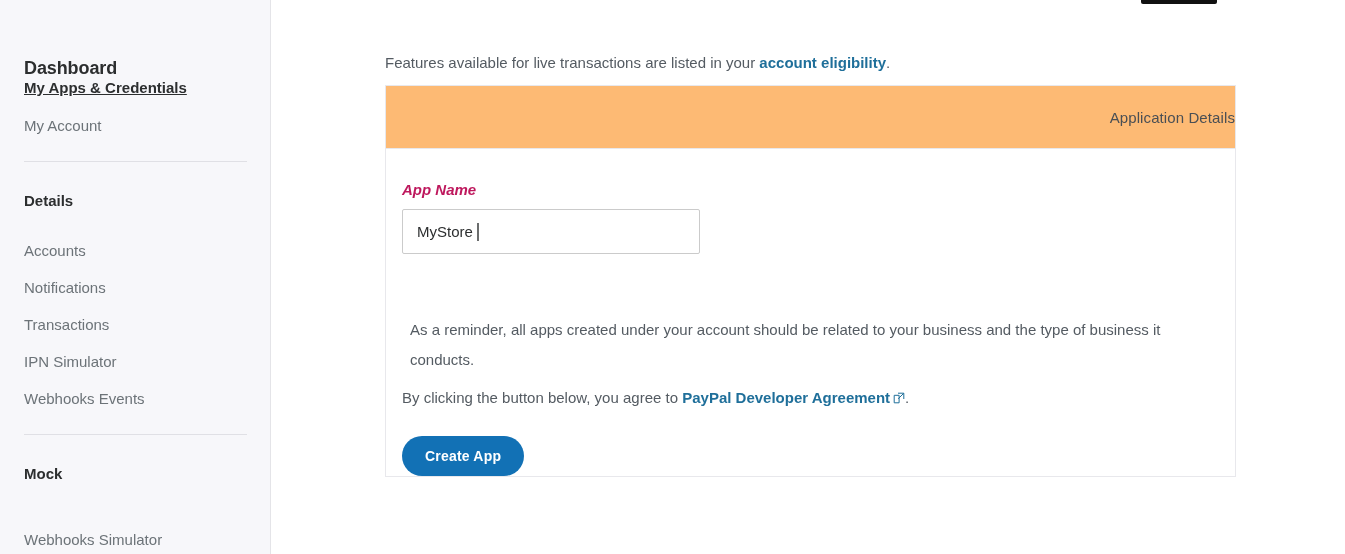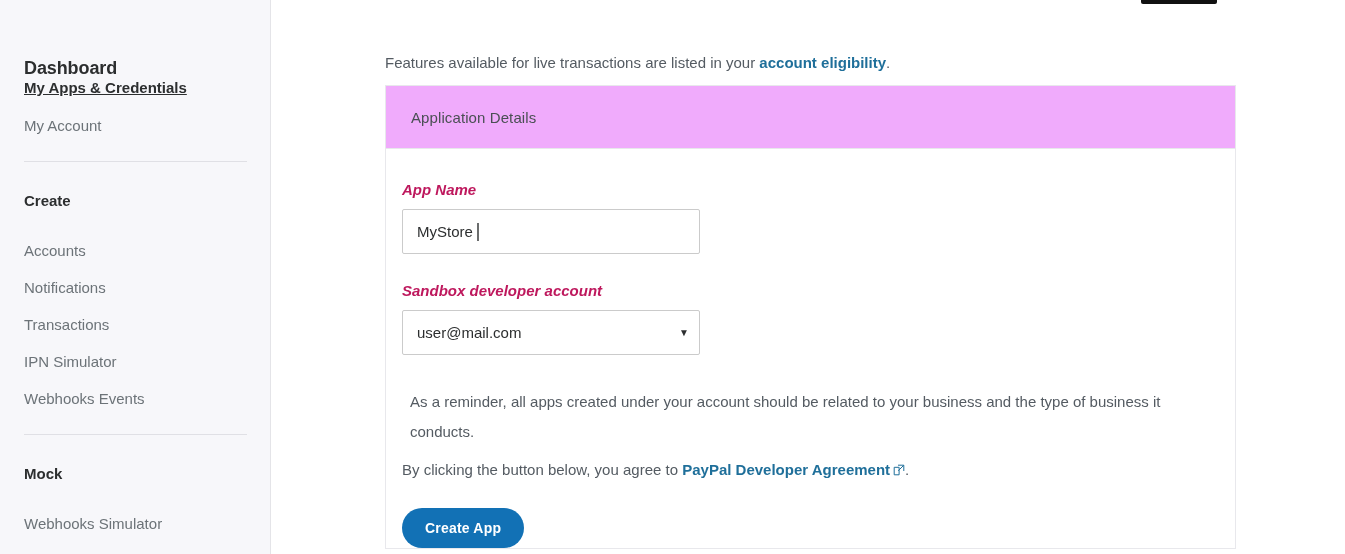--- a/index.html
+++ b/index.html
@@ -63,21 +63,21 @@
   .sb-myaccount   { position: absolute; left: 24px; top: 118px; }
   .divider1       { position: absolute; left: 24px; top: 161px; width: 223px; height: 1px; background: #e0e0e5; }
   .sb-sandbox     { position: absolute; left: 24px; top: 193px; }
   .sb-accounts    { position: absolute; left: 24px; top: 243px; }
   .sb-notif       { position: absolute; left: 24px; top: 280px; }
   .sb-trans       { position: absolute; left: 24px; top: 317px; }
   .sb-ipn         { position: absolute; left: 24px; top: 354px; }
   .sb-webhooksev  { position: absolute; left: 24px; top: 391px; }
   .divider2       { position: absolute; left: 24px; top: 434px; width: 223px; height: 1px; background: #e0e0e5; }
   .sb-mock        { position: absolute; left: 24px; top: 466px; }
-  .sb-webhooksim  { position: absolute; left: 24px; top: 516px; }
+  .sb-webhooksim  { position: absolute; left: 24px; top: 532px; }
 
   
   .main {
     position: relative;
     flex: 1;
     height: 554px;
     background: #ffffff;
     overflow: hidden;
   }
 
@@ -121,26 +121,27 @@
     position: absolute;
     left: 114px;
     top: 85px;
     width: 851px;
     background: #ffffff;
     border: 1px solid #e8e8ec;
     box-sizing: border-box;
   }
   .card-header {
     height: 63px;
-    background: #f0abfc;
+    background: #fdba74;
     border-bottom: 1px solid #e8e8ec;
     display: flex;
     align-items: center;
     padding-left: 25px;
     box-sizing: border-box;
+    justify-content: flex-end;
   }
   .card-header-title {
     font-size: 15px;
     color: #4a4f54;
     letter-spacing: 0.1px;
   }
   .card-body {
     padding: 33px 25px 0 16px;
     box-sizing: border-box;
   }
@@ -254,21 +255,21 @@
 
   <nav class="sidebar">
     <div class="nav-title sb-dashboard">Dashboard</div>
 
     <a class="nav-section-title sb-myapps" href="#">My Apps &amp; Credentials</a>
 
     <a class="nav-link sb-myaccount" href="#">My Account</a>
 
     <div class="divider1"></div>
 
-    <div class="nav-section-title sb-sandbox">Create</div>
+    <div class="nav-section-title sb-sandbox">Details</div>
 
     <a class="nav-link sb-accounts" href="#">Accounts</a>
     <a class="nav-link sb-notif" href="#">Notifications</a>
     <a class="nav-link sb-trans" href="#">Transactions</a>
     <a class="nav-link sb-ipn" href="#">IPN Simulator</a>
     <a class="nav-link sb-webhooksev" href="#">Webhooks Events</a>
 
     <div class="divider2"></div>
 
     <div class="nav-section-title sb-mock">Mock</div>
@@ -299,29 +300,20 @@
             <input class="text-input" type="text" value="MyStore" placeholder="Enter app name" style="">
             <svg class="caret" width="298" height="45" viewBox="0 0 298 45">
               <line x1="76" y1="14" x2="76" y2="32" stroke="#2c2e2f" stroke-width="1.4"></line>
             </svg>
           </div>
         </div>
 
         <div class="gap-1"></div>
 
         
-        <div>
-          <div class="field-label">Sandbox developer account</div>
-          <div class="select-wrap">
-            <div class="select-box">
-              <span>user@mail.com</span>
-            </div>
-            <span class="select-arrow">▼</span>
-          </div>
-        </div>
 
         <div class="gap-2"></div>
 
         <p class="reminder">As a reminder, all apps created under your account should be related to your business and the type of business it conducts.</p>
 
         <p class="agreement"><span>By clicking the button below, you agree to </span><a class="link" href="#">PayPal Developer Agreement</a><span class="ext-icon"><svg width="12" height="12" viewBox="0 0 12 12" fill="none">
               <path d="M1.2 3.3 H6.1 V10.8 H1.2 Z" stroke="#1f6f9a" stroke-width="1"></path>
               <path d="M5.0 1.2 H10.8 V7.0" stroke="#1f6f9a" stroke-width="1" fill="none"></path>
               <path d="M5.2 6.8 L10.6 1.4" stroke="#1f6f9a" stroke-width="1"></path>
             </svg></span><span>.</span></p>

